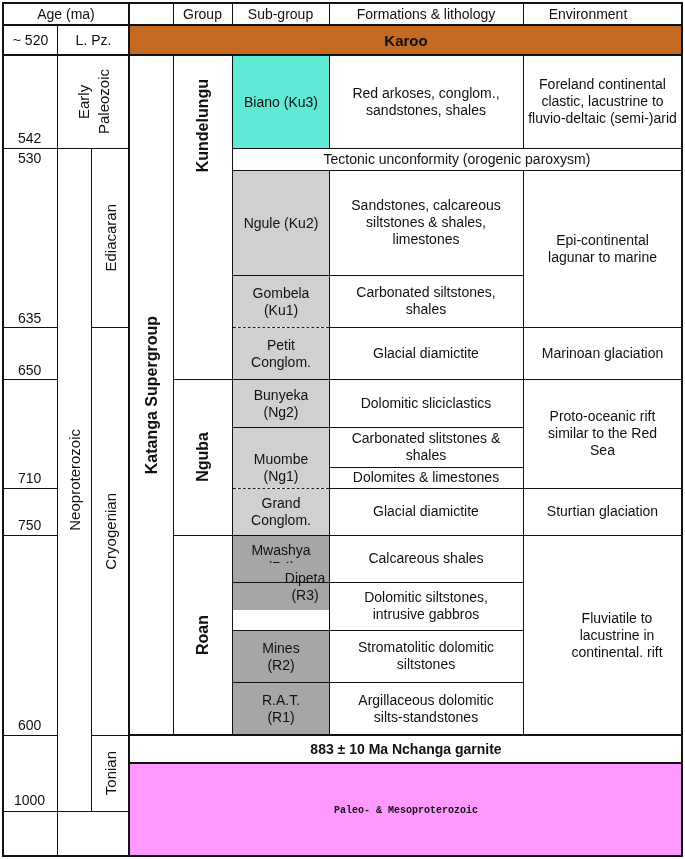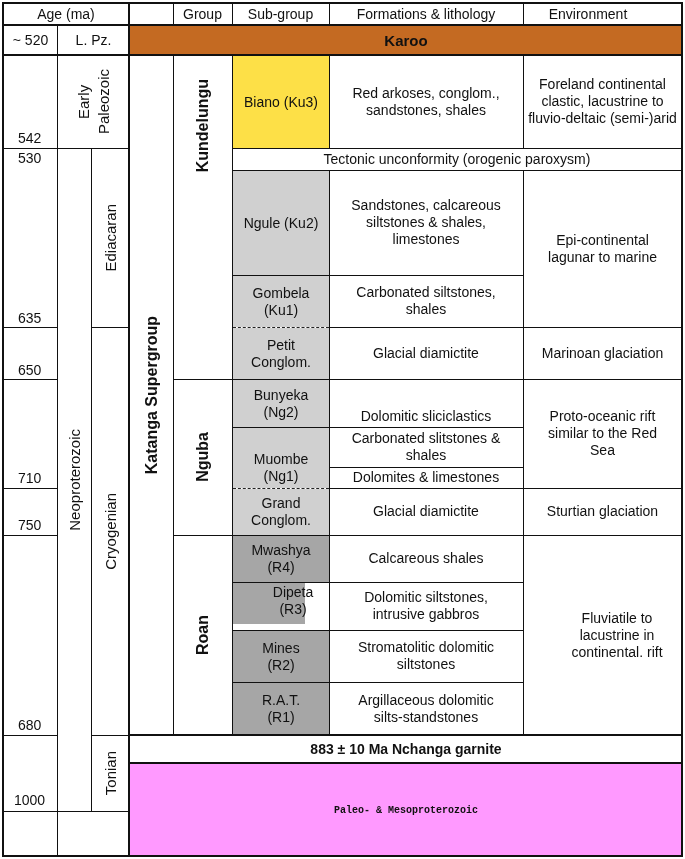--- a/index.html
+++ b/index.html
@@ -2,21 +2,21 @@
 <html><head>
 <meta charset="utf-8">
 <style>
   html,body{margin:0;padding:0;background:#fff;}
   body{width:685px;height:859px;position:relative;overflow:hidden;font-family:"Liberation Sans",sans-serif;color:#111;}
   .c{position:absolute;box-sizing:border-box;display:flex;align-items:center;justify-content:center;text-align:center;font-size:14px;line-height:17px;}
   .ln{position:absolute;background:#111;}
   .vt{writing-mode:vertical-rl;transform:rotate(180deg);white-space:nowrap;}
   .b{font-weight:bold;}
   .age{position:absolute;font-size:14px;left:18px;}
-  .g1{background:#fde047;}
+  .g1{background:#5eead4;}
   .g2{background:#d0d0d0;}
   .g3{background:#a6a6a6;}
   .dash{position:absolute;border-top:1px dashed #222;height:0;}
 </style>
 </head>
 <body>
 
 <div class="c" style="left:130px;top:26px;width:552px;height:29px;background:#c46a22;">
     <span class="b" style="font-size:15px;">Karoo</span>
   </div>
@@ -37,21 +37,21 @@
   </div>
 <div class="c g2" style="left:233px;top:428px;width:96px;height:60px;">
     <span style="padding:0 16px;margin-top:19px;">Muombe (Ng1)</span>
   </div>
 <div class="c g2" style="left:233px;top:489px;width:96px;height:46px;">
     <span style="padding:0 14px;">Grand Conglom.</span>
   </div>
 <div class="c g3" style="left:233px;top:536px;width:96px;height:46px;text-align:center;">
     <span style="padding:0 14px;">Mwashya (R4)</span>
   </div>
-<div class="c g3" style="left:233px;top:577px;width:72px;height:47px;padding-left:48px;">
+<div class="c g3" style="left:233px;top:563px;width:96px;height:47px;padding-left:48px;">
     <span>Dipeta (R3)</span>
   </div>
 <div class="c g3" style="left:233px;top:631px;width:96px;height:51px;">
     <span style="padding:0 20px;">Mines (R2)</span>
   </div>
 <div class="c g3" style="left:233px;top:683px;width:96px;height:52px;">
     <span style="padding:0 20px;">R.A.T. (R1)</span>
   </div>
 <div class="c" style="left:130px;top:764px;width:552px;height:92px;background:#ff99ff;">
     <span class="b" style="font-size:10px;font-family:Liberation Mono, monospace;">Paleo- &amp; Mesoproterozoic</span>
@@ -75,21 +75,21 @@
 
 <div class="c" style="left:3px;top:25px;width:55px;height:30px;">
     <span>~ 520</span>
   </div>
 <div class="age" style="top:130px;">542</div>
 <div class="age" style="top:150px;text-align:right;">530</div>
 <div class="age" style="top:310px;">635</div>
 <div class="age" style="top:362px;">650</div>
 <div class="age" style="top:470px;">710</div>
 <div class="age" style="top:517px;">750</div>
-<div class="age" style="top:717px;">680</div>
+<div class="age" style="top:717px;">600</div>
 <div class="age" style="top:792px;left:14px;">1000</div>
 
 <div class="c" style="left:58px;top:25px;width:71px;height:30px;">
     <span>L. Pz.</span>
   </div>
 <div class="c" style="left:58px;top:55px;width:71px;height:93px;">
     <span class="vt" style="white-space:normal;width:40px;line-height:20px;font-size:15px;">Early Paleozoic</span>
   </div>
 <div class="c" style="left:58px;top:148px;width:33px;height:663px;">
     <span class="vt" style="font-size:15px;">Neoproterozoic</span>
@@ -125,21 +125,21 @@
   </div>
 <div class="c" style="left:329px;top:170px;width:194px;height:105px;padding:12px 12px;">
     <span>Sandstones, calcareous siltstones &amp; shales, limestones</span>
   </div>
 <div class="c" style="left:329px;top:275px;width:194px;height:52px;padding:0 14px;">
     <span>Carbonated siltstones, shales</span>
   </div>
 <div class="c" style="left:329px;top:327px;width:194px;height:52px;">
     <span>Glacial diamictite</span>
   </div>
-<div class="c" style="left:329px;top:392px;width:194px;height:48px;">
+<div class="c" style="left:329px;top:379px;width:194px;height:48px;">
     <span>Dolomitic sliciclastics</span>
   </div>
 <div class="c" style="left:329px;top:427px;width:194px;height:40px;padding:0 6px;">
     <span>Carbonated slitstones &amp; shales</span>
   </div>
 <div class="c" style="left:329px;top:467px;width:194px;height:21px;">
     <span>Dolomites &amp; limestones</span>
   </div>
 <div class="c" style="left:329px;top:488px;width:194px;height:47px;">
     <span>Glacial diamictite</span>

